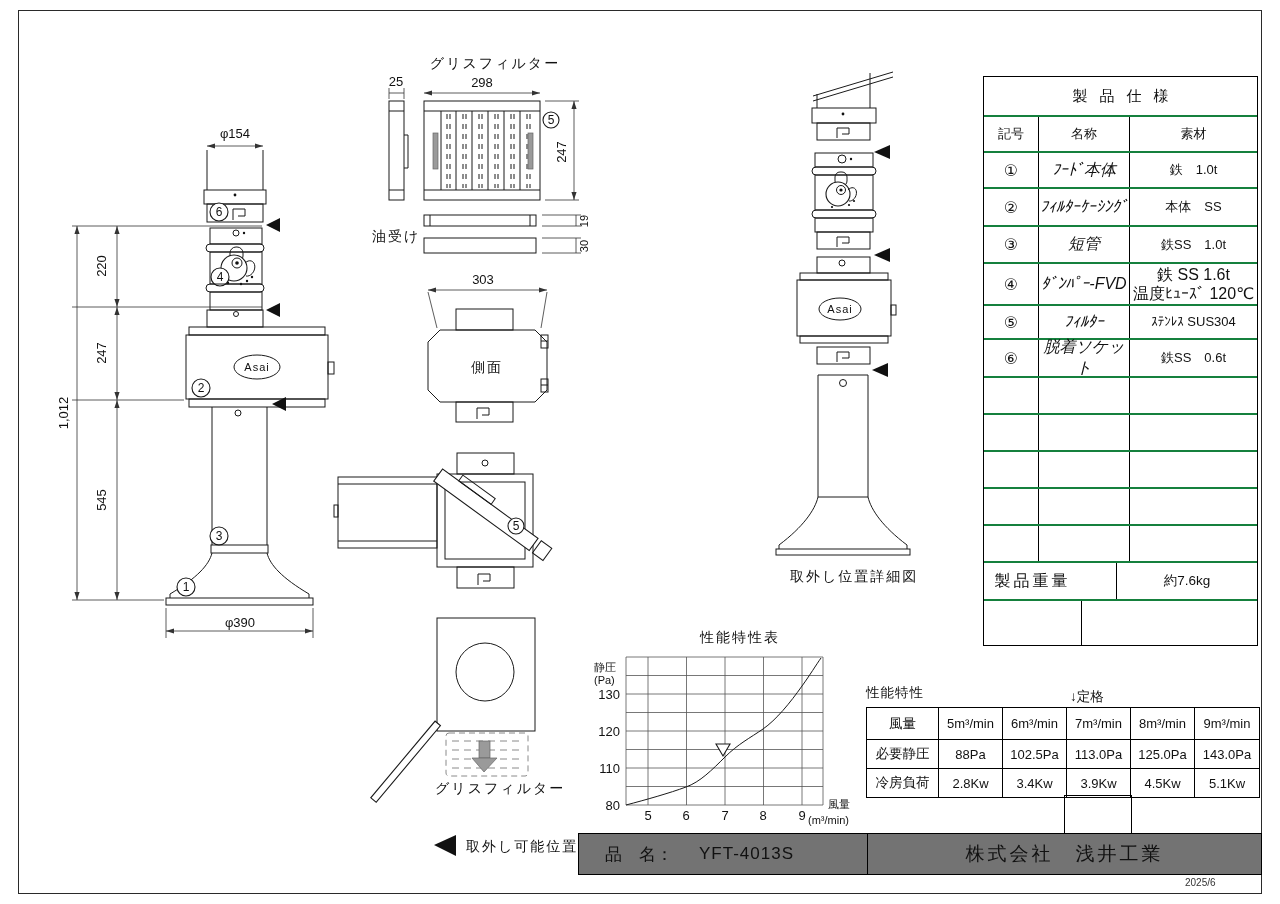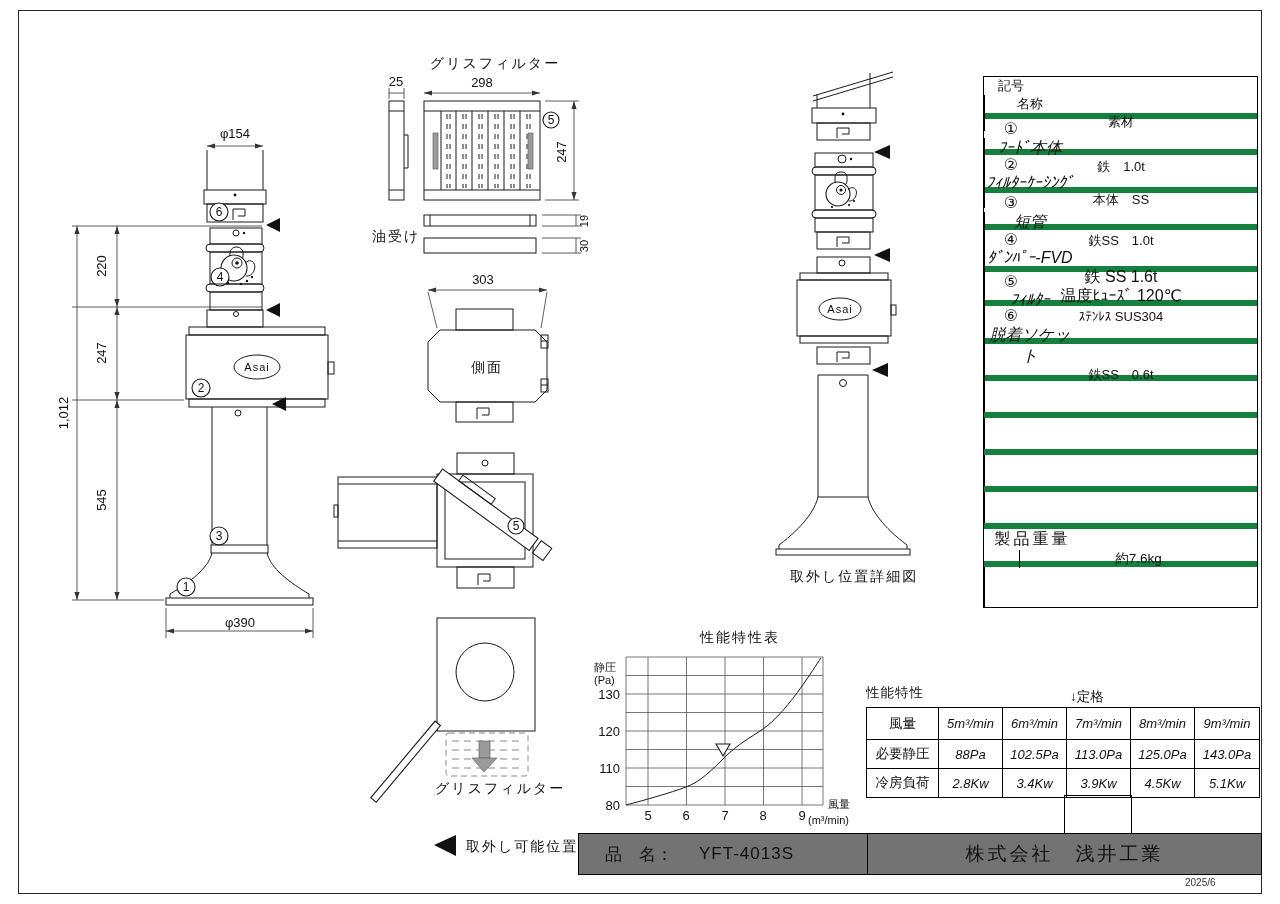--- a/index.html
+++ b/index.html
@@ -16,21 +16,21 @@
   .art .cap{font-size:14px;letter-spacing:2px;}
   .art .bn{font-size:12px;}
   .art .logo{font-size:11px;letter-spacing:1px;}
   .tri{fill:#111;stroke:none;}
   .bw{fill:#fff;stroke:#1a1a1a;stroke-width:1.1;}
   .gray{fill:#9a9a9a;stroke:#666;stroke-width:.7;}
   .dash{stroke:#8a8a8a;fill:none;stroke-width:1;}
 
   
   .spec{position:absolute;left:983px;top:76px;width:275px;border:1.5px solid #000;background:#fff;box-sizing:border-box;}
-  .spec .row{display:flex;border-top:6px solid #15803d;box-sizing:border-box;flex-direction:column;}
+  .spec .row{display:flex;border-top:2px solid #15803d;box-sizing:border-box;}
   .spec .row:first-child{border-top:none;}
   .spec .c{box-sizing:border-box;border-left:1px solid #000;display:flex;align-items:center;justify-content:center;text-align:center;}
   .spec .c:first-child{border-left:none;}
   .spec .title-row{height:38px;align-items:center;justify-content:center;display:flex;font-size:15px;letter-spacing:12px;text-indent:12px;}
   .spec .hdr{height:36px;font-size:13px;}
   .spec .w1{width:54px;}.spec .w2{width:91px;}.spec .w3{flex:1;}
   .spec .sym{font-size:16px;}
   .spec .nm{font-size:16px;font-style:italic;}
   .spec .mt{font-size:13px;line-height:1.2;flex-direction:column;}
   .spec .wt1{width:97px;}.spec .wt2{flex:1;}
@@ -38,21 +38,21 @@
   .spec .wval{font-size:13.5px;margin-left:35px;}
 
   
   .perf-caption{position:absolute;left:866px;top:684px;font-size:13.5px;letter-spacing:1px;}
   .perf-rated{position:absolute;left:1070px;top:688px;font-size:13.5px;}
   .perf{position:absolute;left:866px;top:707px;width:394px;border:1.5px solid #000;background:#fff;box-sizing:border-box;}
   .perf .prow{display:flex;border-top:1px solid #000;height:29px;box-sizing:border-box;}
   .perf .prow:first-child{border-top:none;height:31px;}
   .perf .pc{box-sizing:border-box;border-left:1px solid #000;display:flex;align-items:center;justify-content:center;font-size:13px;}
   .perf .pc:first-child{border-left:none;width:71px;font-size:13.5px;}
-  .perf .pc.v{width:64px;font-style:italic;}
+  .perf .pc.v{width:64px;}
   .perf .pc.v:last-child{flex:1;}
   .rated-box{position:absolute;left:1064px;top:795px;width:66px;height:38px;border:1.2px solid #000;pointer-events:none;}
 
   
   .tblock{position:absolute;left:578px;top:833px;width:684px;height:42px;border:1.5px solid #000;display:flex;box-sizing:border-box;background:#737373;}
   .tblock .left{width:289px;border-right:1px solid #000;box-sizing:border-box;display:flex;align-items:center;padding-left:26px;font-size:17px;}
   .tblock .left .pname{margin-left:26px;letter-spacing:1px;}
   .tblock .right{flex:1;display:flex;align-items:center;justify-content:center;font-size:19px;letter-spacing:3px;}
   .date{position:absolute;left:1185px;top:877px;font-size:10px;color:#333;}
 </style>
@@ -353,20 +353,21 @@
       <text class="dt" x="686" y="820" text-anchor="middle">6</text>
       <text class="dt" x="725" y="820" text-anchor="middle">7</text>
       <text class="dt" x="763" y="820" text-anchor="middle">8</text>
       <text class="dt" x="802" y="820" text-anchor="middle">9</text>
       <text class="ds" x="828" y="808">風量</text>
       <text class="ds" x="808" y="824">(m³/min)</text>
     </g>
   </svg>
 
   <div class="spec">
+    <div class="title-row">製品仕様</div>
     <div class="row hdr">
       <div class="c w1">記号</div>
       <div class="c w2">名称</div>
       <div class="c w3">素材</div>
     </div>
     <div class="row" style="height:36px">
       <div class="c w1 sym">①</div>
       <div class="c w2 nm">ﾌｰﾄﾞ本体</div>
       <div class="c w3 mt">鉄　1.0t</div>
     </div>

